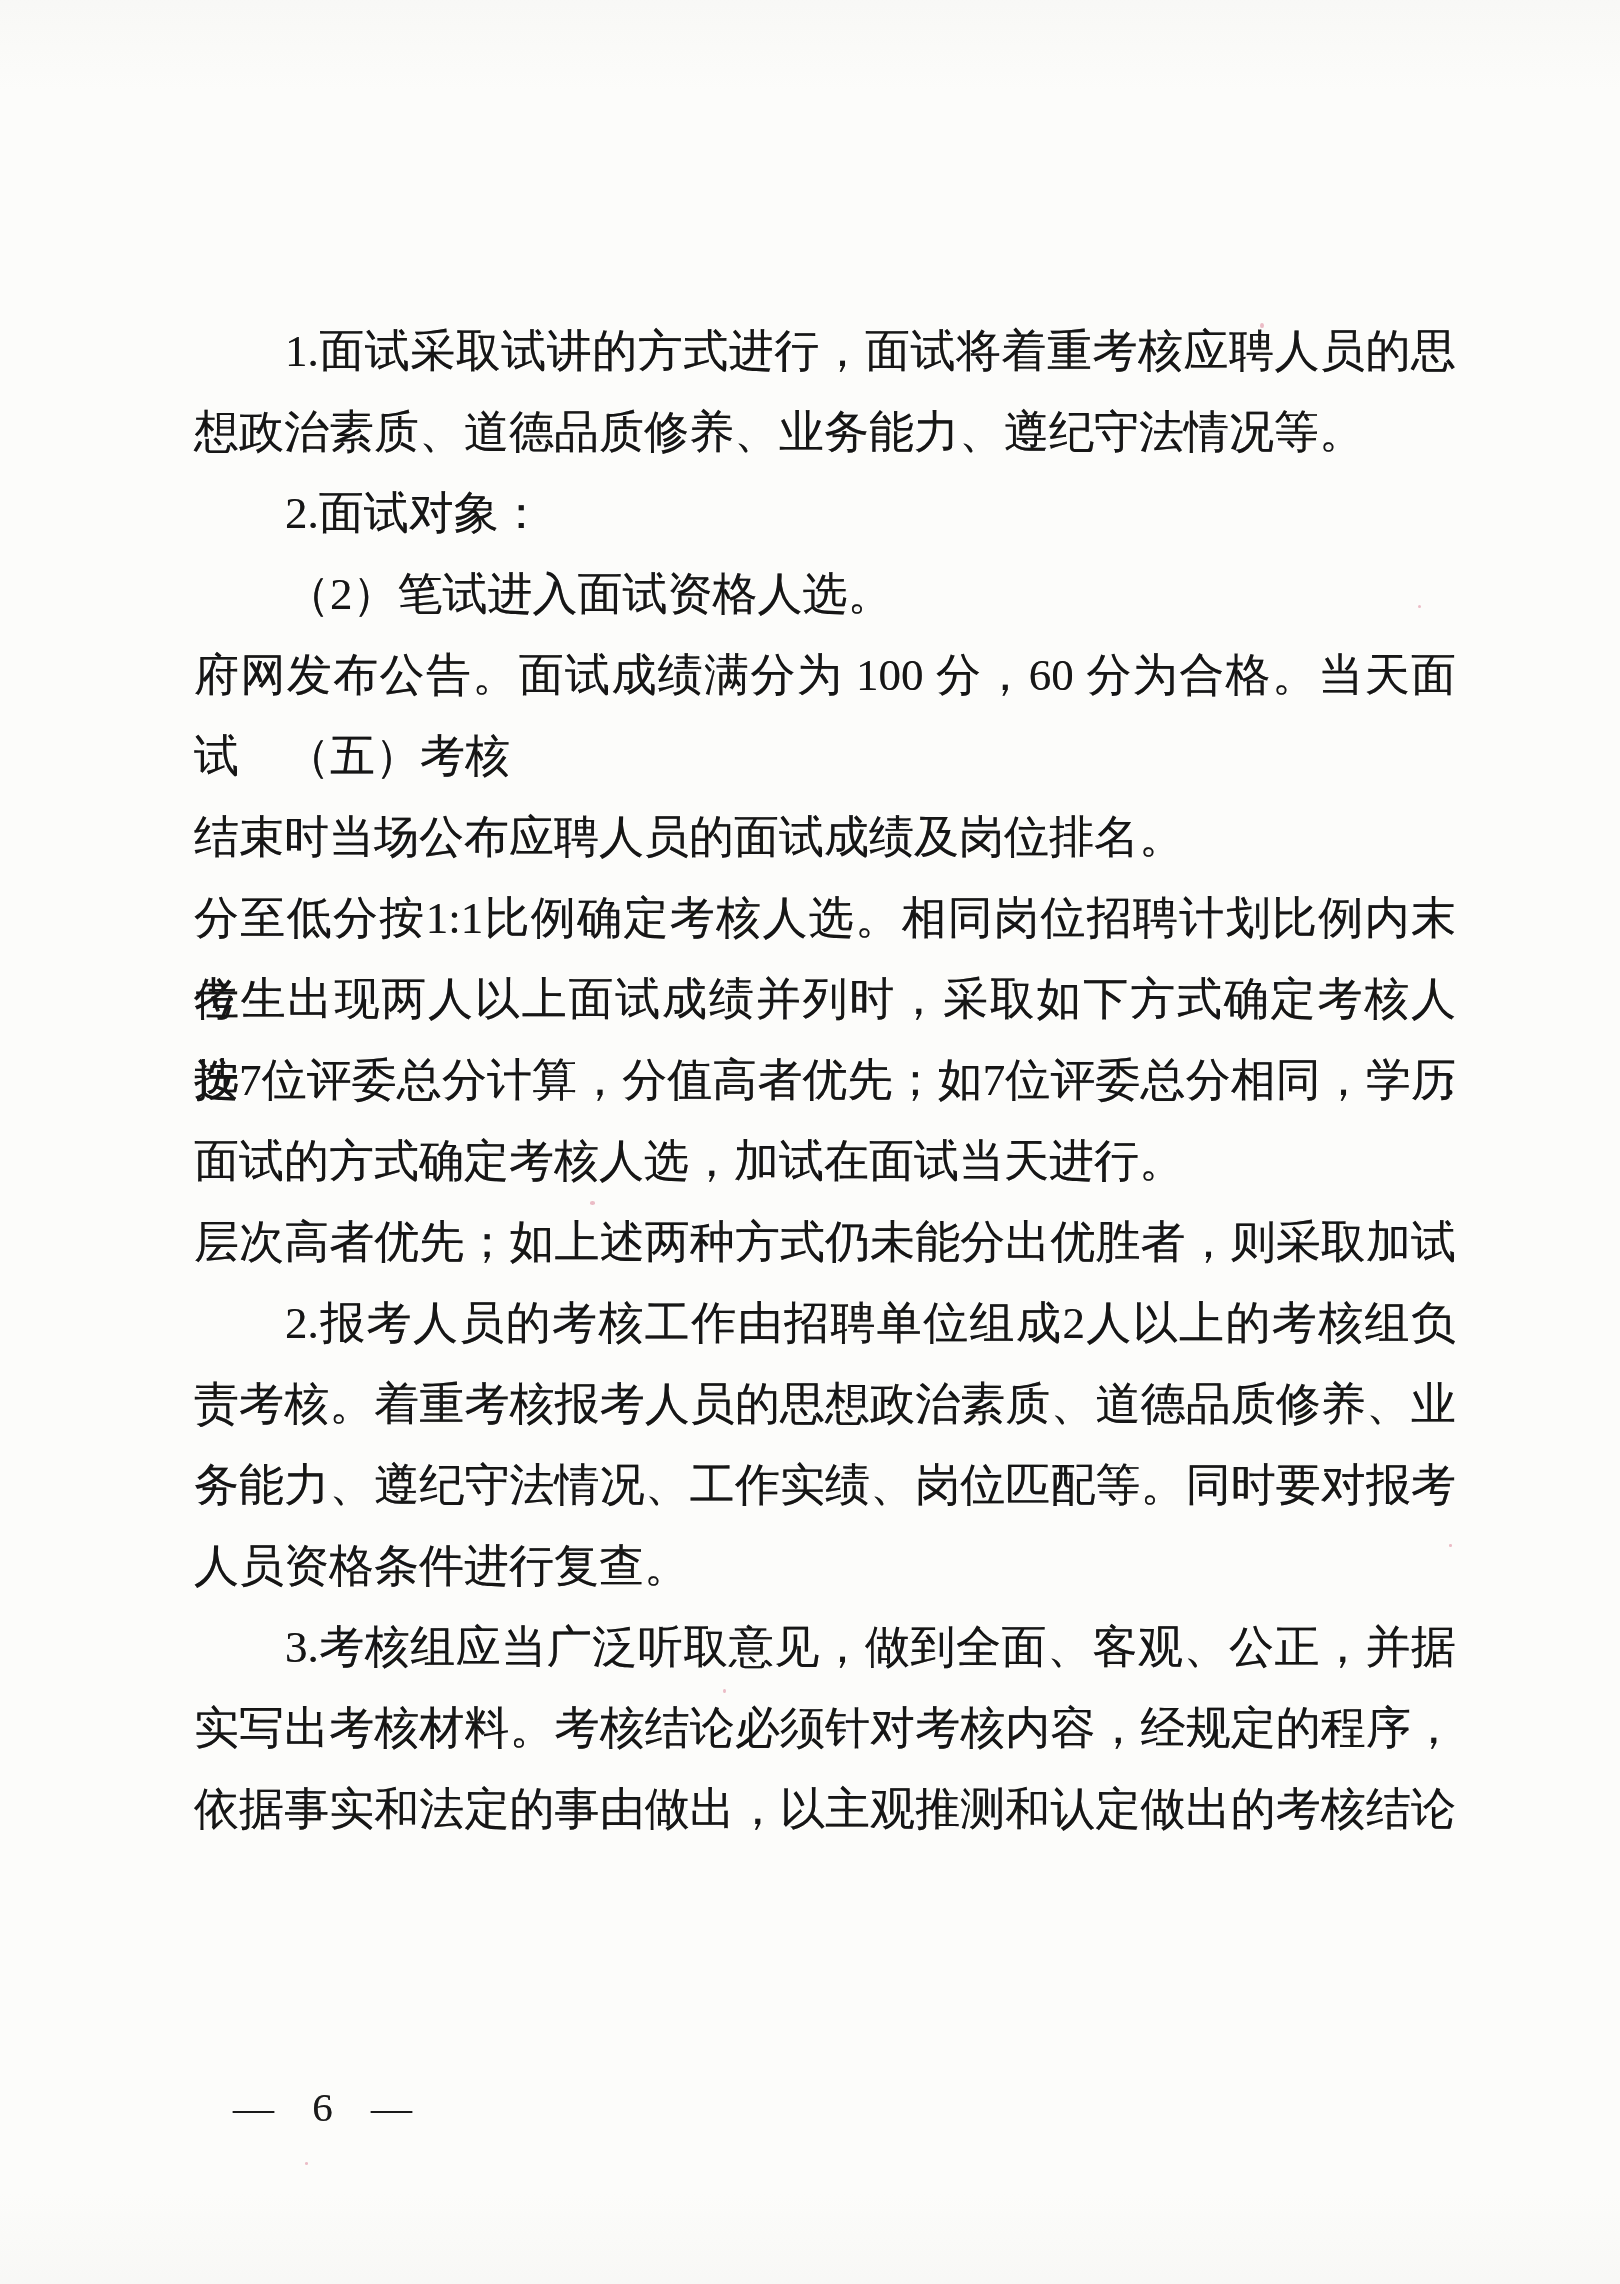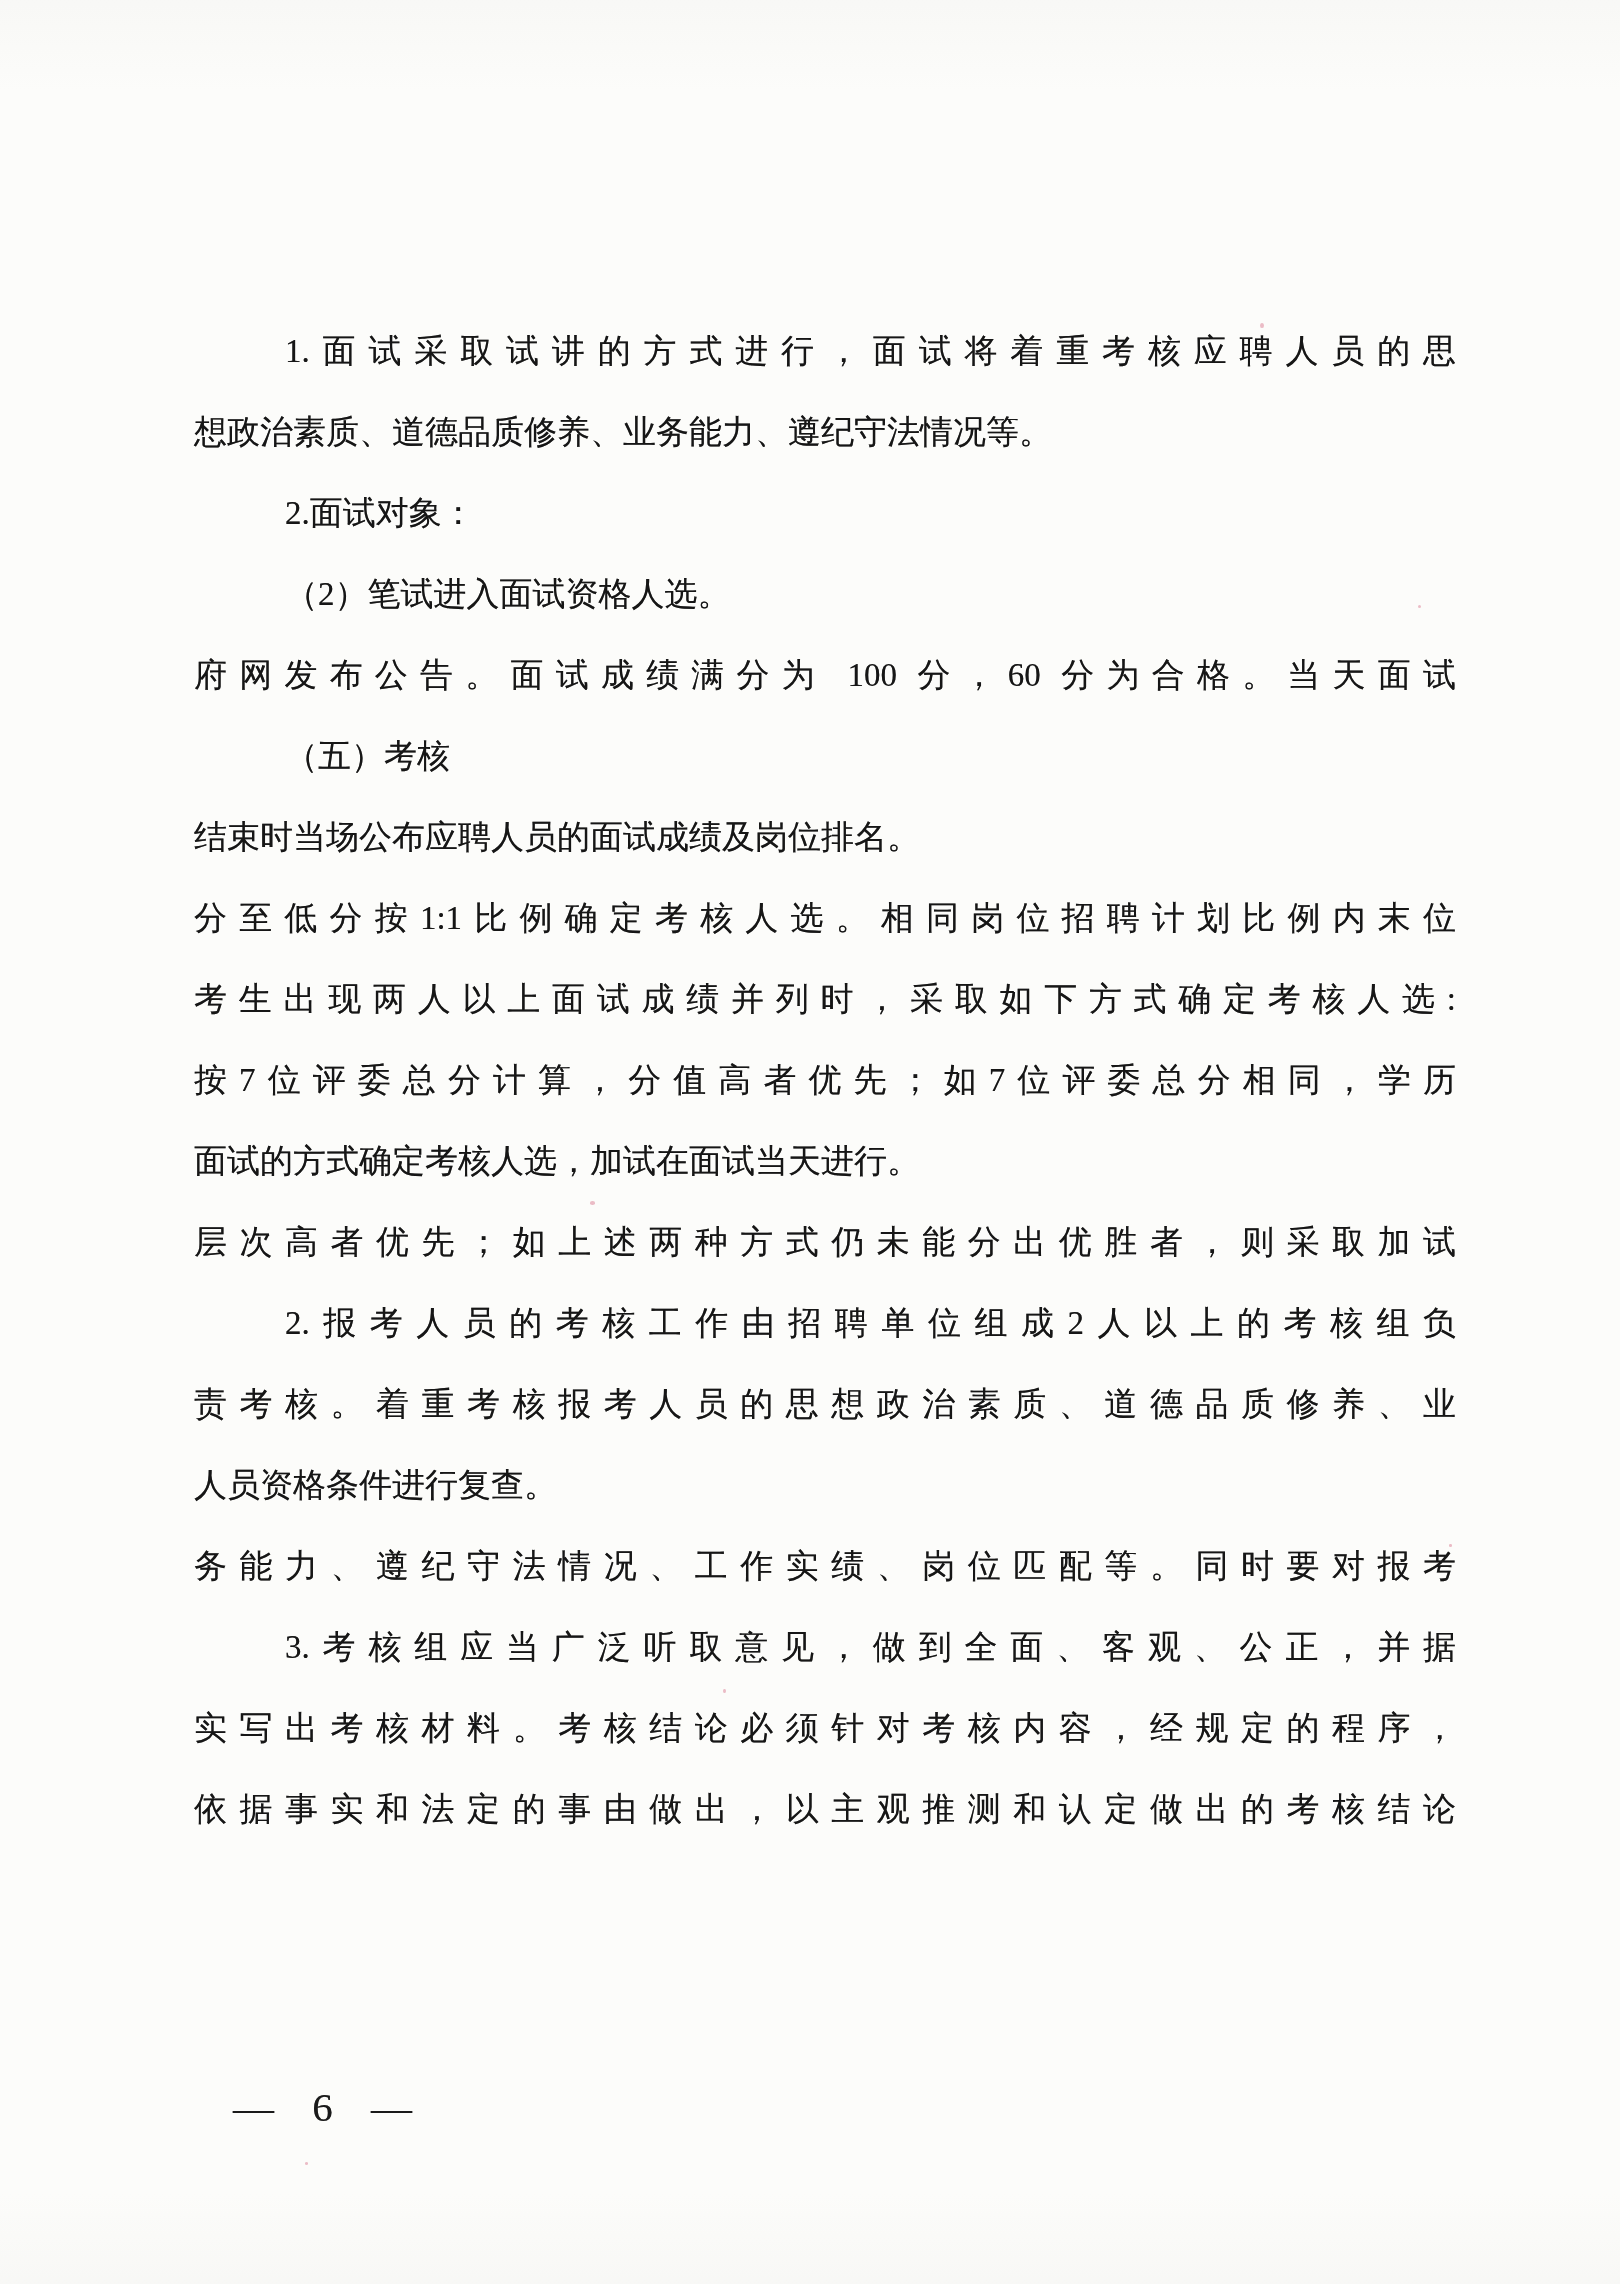--- a/index.html
+++ b/index.html
@@ -25,21 +25,21 @@
       linear-gradient(180deg, rgba(240,240,238,0.35) 0%, rgba(255,255,255,0) 4%, rgba(255,255,255,0) 96%, rgba(240,240,238,0.35) 100%),
       #fcfcfa;
   }
   .text-block {
     position: absolute;
     left: 194px;
     top: 311px;
     width: 1262px;
   }
   .line {
-    font-size: 33px;
+    font-size: 45px;
     line-height: 81px;
     height: 81px;
     white-space: normal;
     text-align: justify;
     text-align-last: justify;
     text-shadow: 0 0 0.5px rgba(10,10,10,0.55);
     letter-spacing: 0;
   }
   .line.indent {
     padding-left: 91px;
@@ -85,22 +85,22 @@
   <div class="line">府网发布公告。面试成绩满分为 100 分，60 分为合格。当天面试</div>
   <div class="line indent end">（五）考核</div>
   <div class="line end">结束时当场公布应聘人员的面试成绩及岗位排名。</div>
   <div class="line">分至低分按1:1比例确定考核人选。相同岗位招聘计划比例内末位</div>
   <div class="line">考生出现两人以上面试成绩并列时，采取如下方式确定考核人选:</div>
   <div class="line">按7位评委总分计算，分值高者优先；如7位评委总分相同，学历</div>
   <div class="line end">面试的方式确定考核人选，加试在面试当天进行。</div>
   <div class="line">层次高者优先；如上述两种方式仍未能分出优胜者，则采取加试</div>
   <div class="line indent">2.报考人员的考核工作由招聘单位组成2人以上的考核组负</div>
   <div class="line">责考核。着重考核报考人员的思想政治素质、道德品质修养、业</div>
+  <div class="line">务能力、遵纪守法情况、工作实绩、岗位匹配等。同时要对报考</div>
   <div class="line end">人员资格条件进行复查。</div>
-  <div class="line">务能力、遵纪守法情况、工作实绩、岗位匹配等。同时要对报考</div>
   <div class="line indent">3.考核组应当广泛听取意见，做到全面、客观、公正，并据</div>
   <div class="line">实写出考核材料。考核结论必须针对考核内容，经规定的程序，</div>
   <div class="line">依据事实和法定的事由做出，以主观推测和认定做出的考核结论</div>
 </div>
 
 <div class="page-number">— 6 —</div>
 
 <div class="speck s1"></div>
 <div class="speck s2"></div>
 <div class="speck s3"></div>

